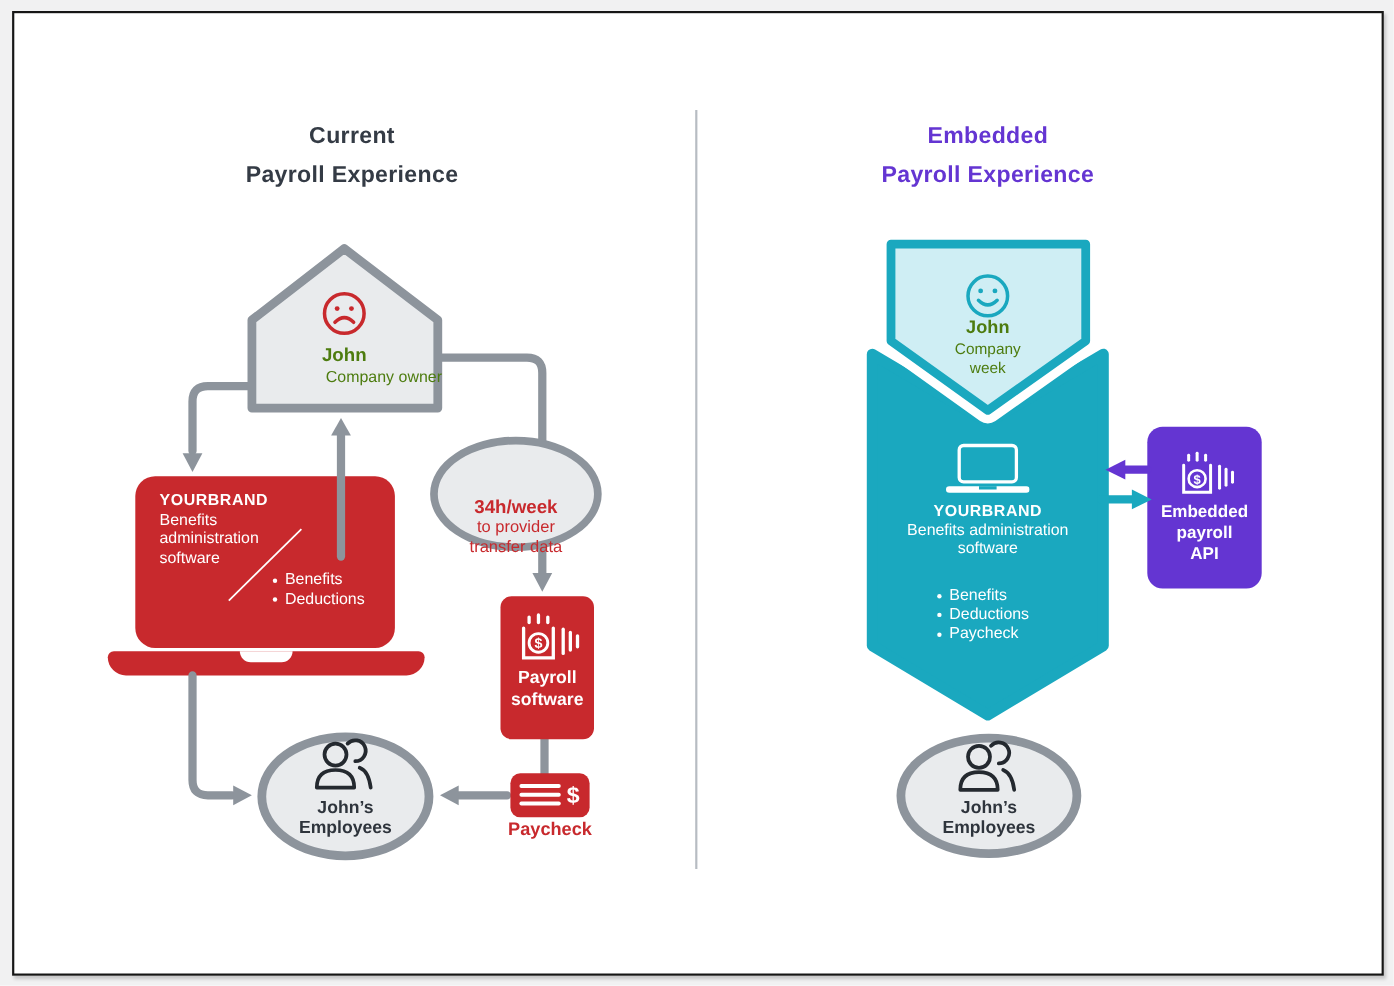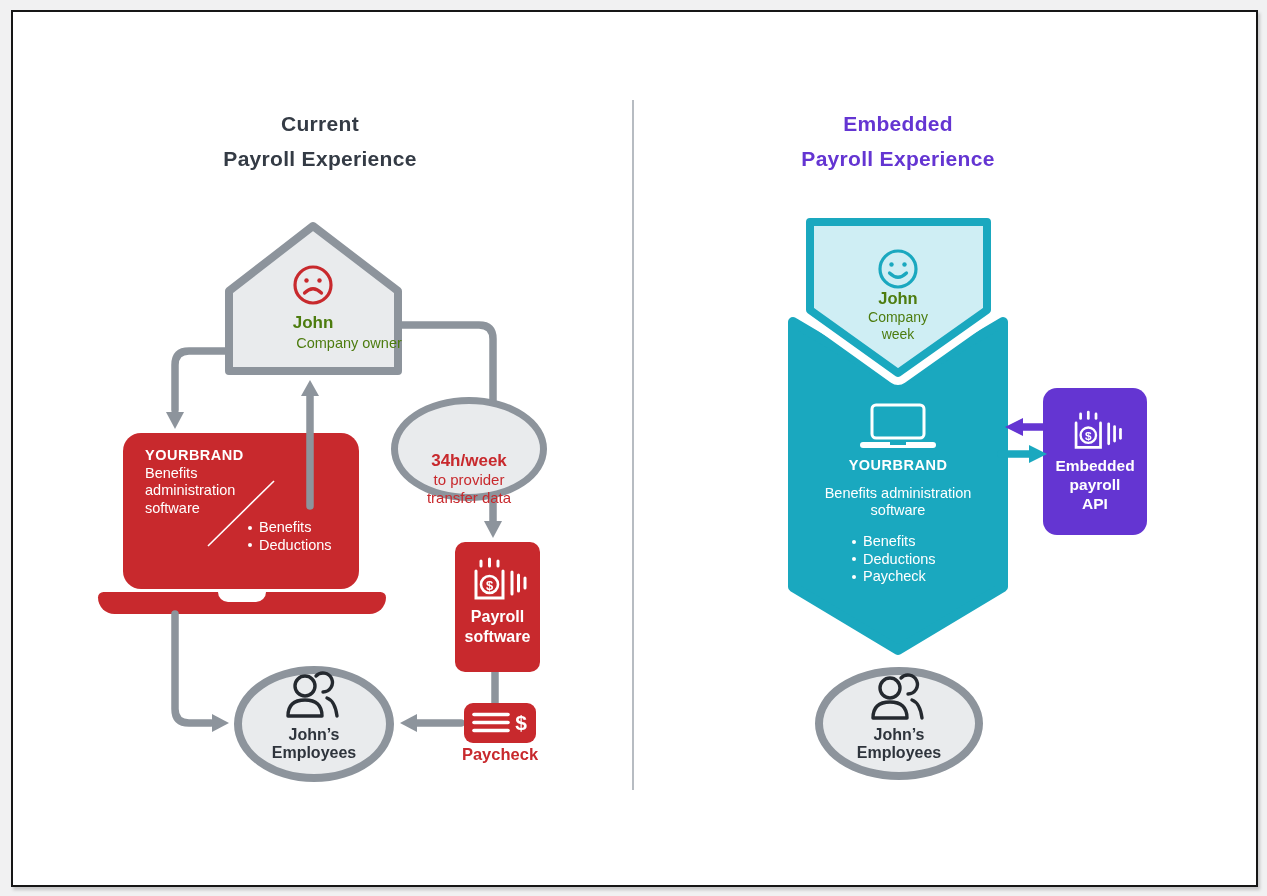--- a/index.html
+++ b/index.html
@@ -189,21 +189,21 @@
     <div>week</div>
   </div>
 
   <svg class="abs" style="left:860px;top:402px;" width="76" height="48" viewBox="0 0 76 48">
     <rect x="12" y="3" width="52" height="33" rx="4" fill="none" stroke="#ffffff" stroke-width="3"></rect>
     <rect x="0" y="40" width="76" height="6" rx="3" fill="#ffffff"></rect>
     <rect x="30" y="40" width="16" height="3" fill="#1aa8bf"></rect>
   </svg>
   <div class="t white center" style="left:798px;top:457px;width:200px;">
     <div class="bold" style="font-size:14.5px;letter-spacing:.5px;line-height:17px;">YOURBRAND</div>
-    <div style="font-size:14.5px;line-height:17px;margin-top:11px;">Benefits administration</div>
+    <div style="font-size:14.5px;line-height:17px;">Benefits administration</div>
     <div style="font-size:14.5px;line-height:17px;">software</div>
   </div>
   <div class="bullets white" style="left:852px;top:533px;">
     <div class="bi">
         <span class="dot"></span>
         <span>Benefits</span>
       </div>
     <div class="bi">
         <span class="dot"></span>
         <span>Deductions</span>

